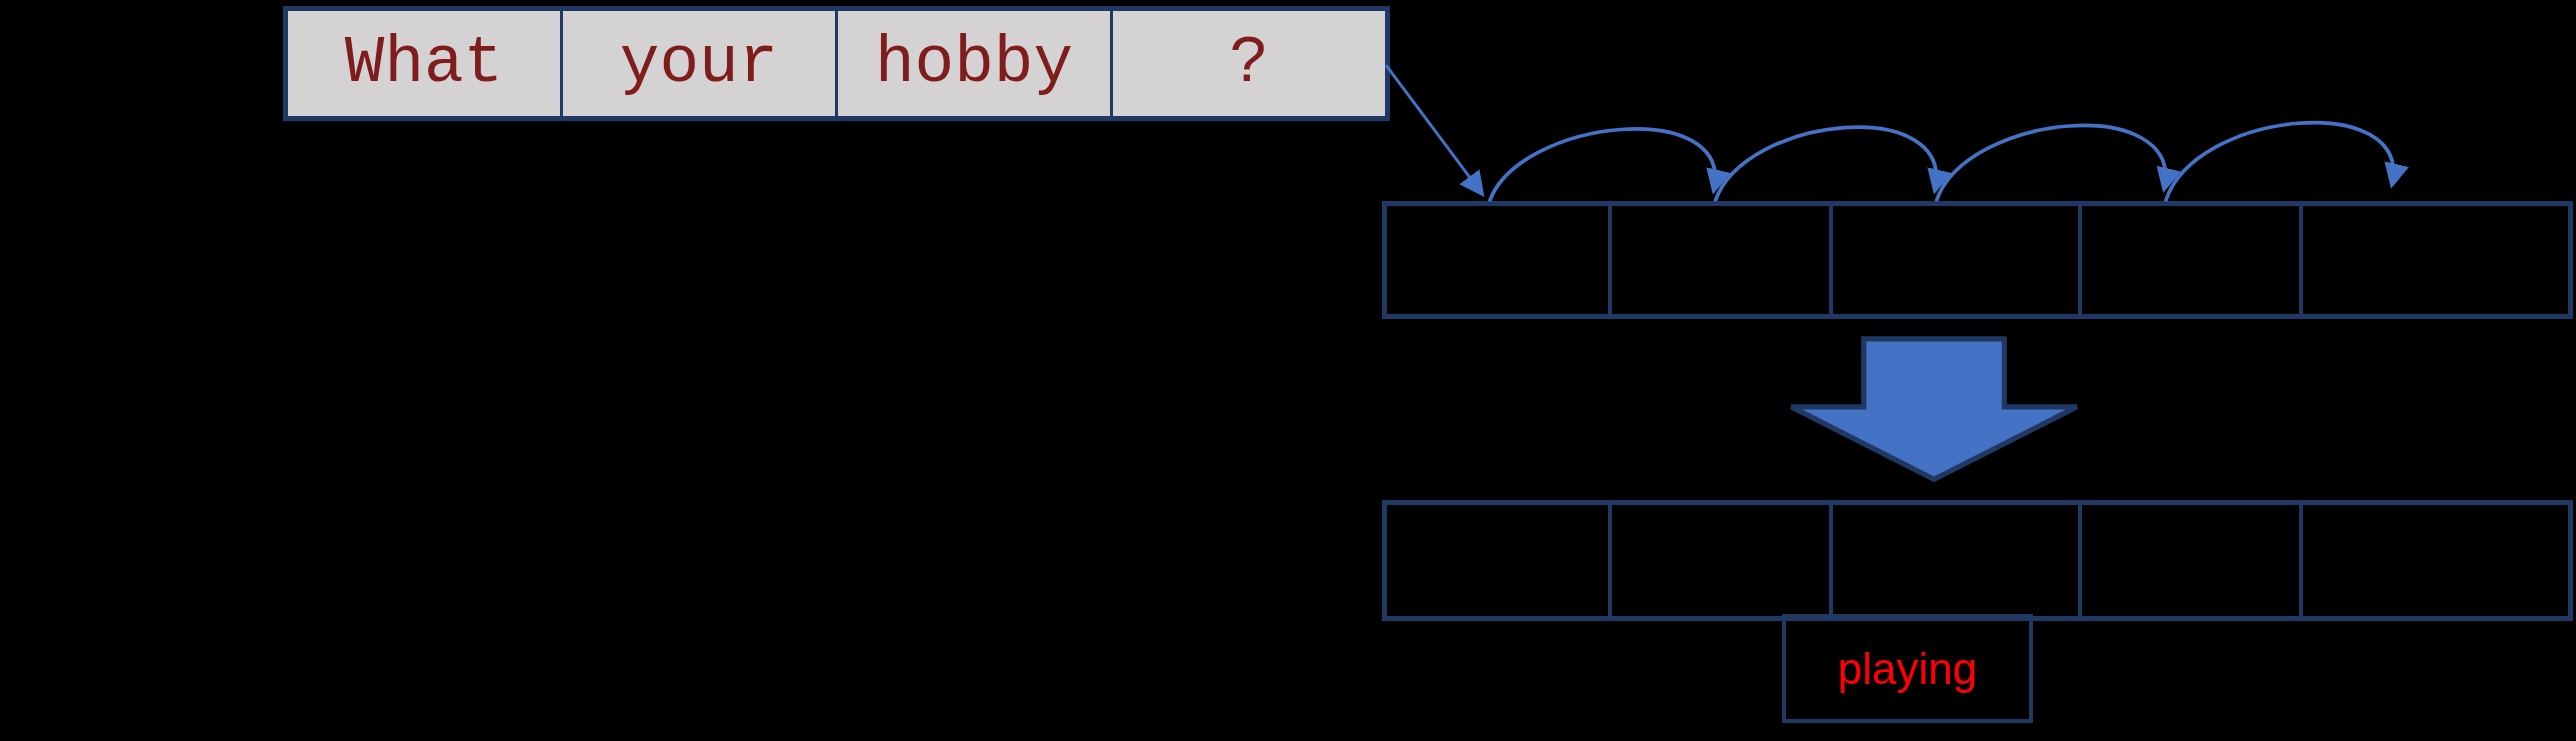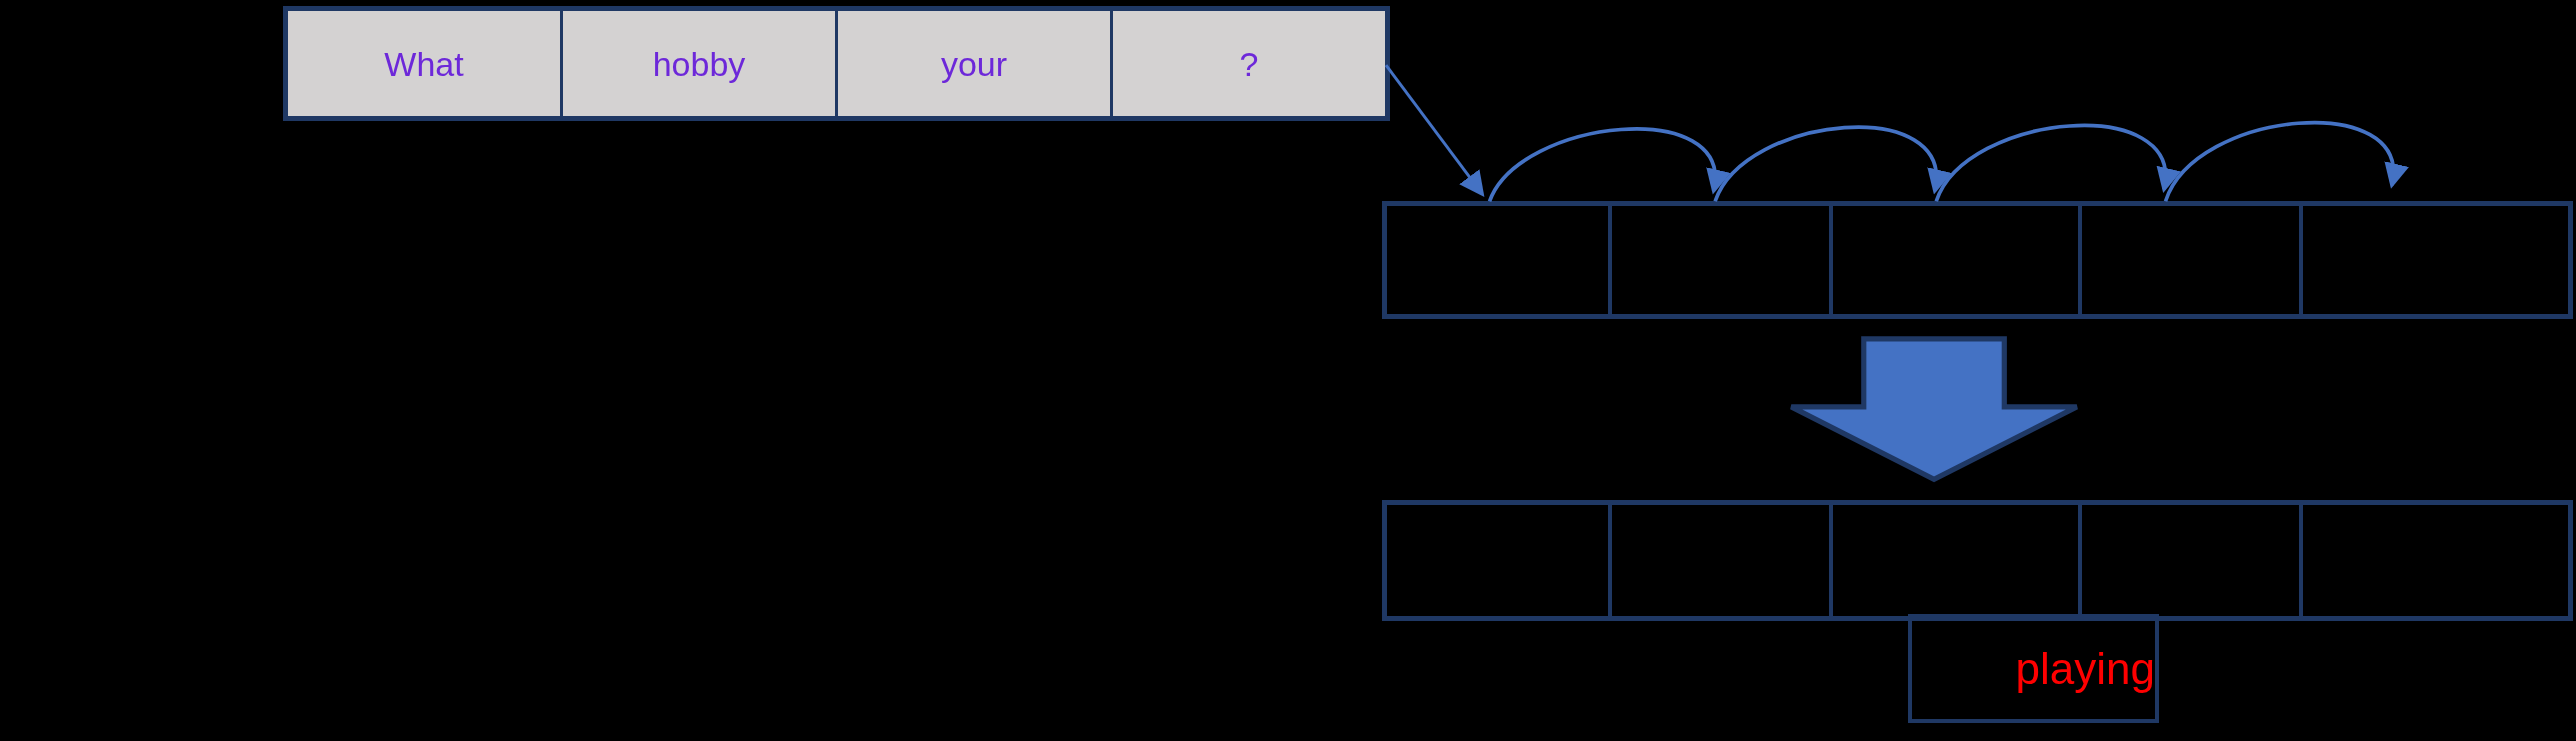--- a/index.html
+++ b/index.html
@@ -31,23 +31,24 @@
   .token-cell {
     flex: 1 1 0;
     background: #d4d2d2;
     display: flex;
     align-items: center;
     justify-content: center;
     border-left: 3.7px solid #1f3864;
   }
   .token-cell:first-child { border-left: none; }
   .token-label {
-    color: #6d28d9;
-    font-size: 34px;
+    color: #7f1d1d;
+    font-size: 66px;
     line-height: 1;
+    font-family: Liberation Mono, monospace;
   }
 
   
   .embed-row {
     position: absolute;
     left: 1382px;
     width: 1191px;
     display: flex;
     border: 5.2px solid #1f3864;
     box-sizing: border-box;
@@ -59,29 +60,29 @@
     background: transparent;
     border-left: 4.4px solid #1f3864;
   }
   .embed-cell:first-child { border-left: none; }
   .w1 { flex-grow: 304; } .w2 { flex-grow: 300; } .w3 { flex-grow: 338; }
   .w4 { flex-grow: 298; } .w5 { flex-grow: 366; }
 
   
   .predicted-box {
     position: absolute;
-    left: 1908px;
+    left: 1782px;
     top: 614px;
     width: 251px;
     height: 109px;
     border: 4.4px solid #1f3864;
     box-sizing: border-box;
     display: flex;
     align-items: center;
-    justify-content: flex-end;
+    justify-content: center;
   }
   .predicted-label {
     color: #ff0000;
     font-size: 44px;
     line-height: 1;
   }
 
   
   #overlay {
     position: absolute;
@@ -94,24 +95,24 @@
 </head>
 <body>
 
 <div id="canvas">
 
   <div class="sentence-row">
     <div class="token-cell">
       <span class="token-label">What</span>
     </div>
     <div class="token-cell">
-      <span class="token-label">hobby</span>
+      <span class="token-label">your</span>
     </div>
     <div class="token-cell">
-      <span class="token-label">your</span>
+      <span class="token-label">hobby</span>
     </div>
     <div class="token-cell">
       <span class="token-label">?</span>
     </div>
   </div>
 
   <div class="embed-row" id="row-top">
     <div class="embed-cell w1"></div>
     <div class="embed-cell w2"></div>
     <div class="embed-cell w3"></div>

